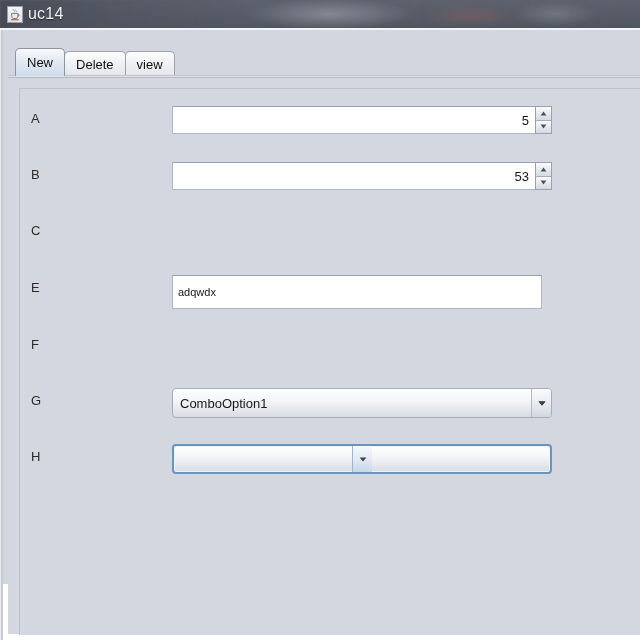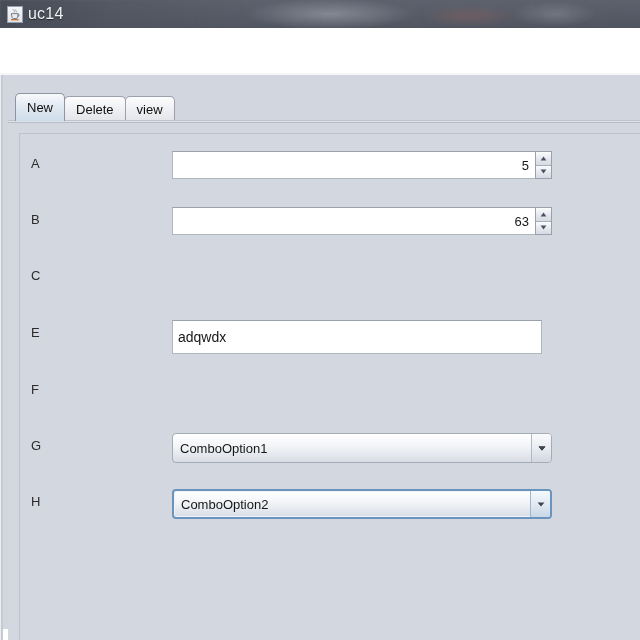--- a/index.html
+++ b/index.html
@@ -65,21 +65,20 @@
 
   
   .window-body {
     position: absolute;
     left: 0; top: 28px;
     width: 640px;
     height: 556px;
     background: #d2d6de;
     border-top: 2px solid #f3f5f8;
     box-sizing: border-box;
-    margin-top: 45px;
   }
 
   
   .win-edge-l {
     position: absolute;
     left: 0; top: 0;
     width: 3px; height: 612px;
     background: linear-gradient(90deg, #ffffff 0%, #b9bfc9 60%, #cfd3db 100%);
   }
 
@@ -181,21 +180,21 @@
     top: 5px;
     width: 370px;
     height: 28px;
     box-sizing: border-box;
     background: #ffffff;
     border: 1px solid #b0b6c0;
     border-top-color: #9aa1ac;
     display: flex;
     align-items: center;
     padding: 16px 5px;
-    font-size: 14px;
+    font-size: 11px;
     color: #171717;
   }
   .field .value {
     flex: 1;
     white-space: nowrap;
     overflow: hidden;
   }
 
   
   .spinner {
@@ -339,21 +338,21 @@
                         <path d="M3.5 4.4 L0.6 0.6 L6.4 0.6 Z" fill="#4a5260"></path>
                       </svg>
                   </div>
                 </div>
               </div>
             </div>
 
             <div class="row" style="top:68px;">
               <div class="row-label">B</div>
               <div class="spinner">
-                <div class="sp-text">63</div>
+                <div class="sp-text">53</div>
                 <div class="sp-btns">
                   <div class="sp-btn up">
                     <svg class="sp-arrow" width="7" height="5" viewBox="0 0 7 5">
                         <path d="M3.5 0.6 L6.4 4.4 L0.6 4.4 Z" fill="#4a5260"></path>
                       </svg>
                   </div>
                   <div class="sp-btn down">
                     <svg class="sp-arrow" width="7" height="5" viewBox="0 0 7 5">
                         <path d="M3.5 4.4 L0.6 0.6 L6.4 0.6 Z" fill="#4a5260"></path>
                       </svg>
@@ -386,21 +385,20 @@
                       <path d="M4 4.6 L0.6 0.5 L7.4 0.5 Z" fill="#3d4personally"></path>
                       <path d="M4 4.6 L0.6 0.5 L7.4 0.5 Z" fill="#3d4450"></path>
                     </svg>
                 </span>
               </div>
             </div>
 
             <div class="row" style="top:350px;">
               <div class="row-label">H</div>
               <div class="combo focused">
-                <span class="combo-value">ComboOption2</span>
                 <span class="combo-arrow-box">
                   <svg width="8" height="5" viewBox="0 0 8 5">
                       <path d="M4 4.6 L0.6 0.5 L7.4 0.5 Z" fill="#3d4450"></path>
                     </svg>
                 </span>
               </div>
             </div>
 
           </div>
         </div>

